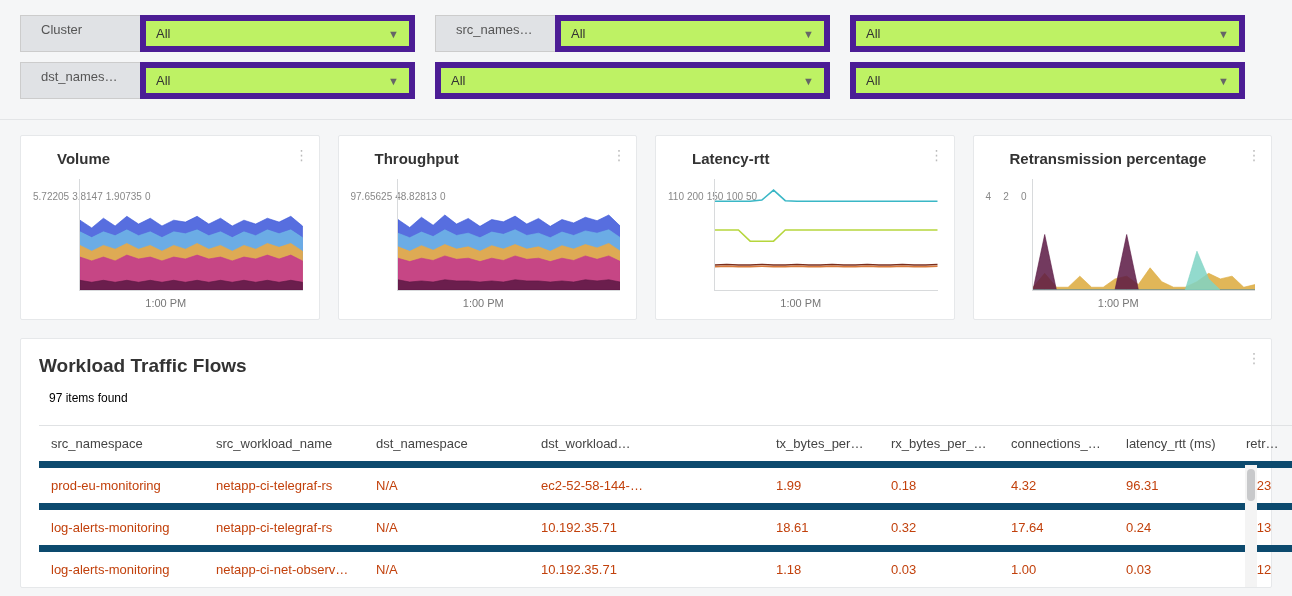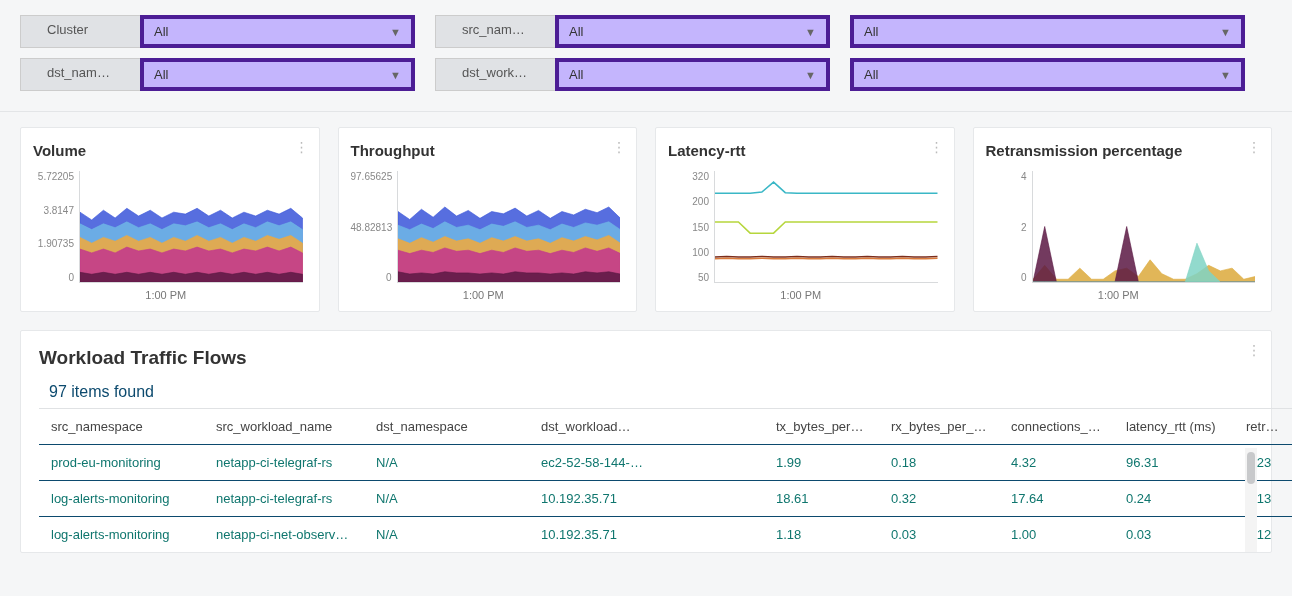--- a/index.html
+++ b/index.html
@@ -1,38 +1,38 @@
 <!DOCTYPE html>
 <html><head>
 <meta charset="utf-8">
 <style>
 * { margin:0; padding:0; box-sizing:border-box; font-family:"Segoe UI",Arial,sans-serif; }
 body { background:#f5f6f7; width:1292px; height:596px; overflow:hidden; padding:15px 20px; color:#333; }
 .filters { display:flex; flex-wrap:wrap; gap:10px 20px; margin-bottom:20px; }
 .filter { display:flex; width:395px; }
-.filter-label { background:#e0e2e5; color:#555; font-size:13px; padding:6px 26px; border:1px solid #ccc; border-right:none; width:120px; overflow:hidden; text-overflow:ellipsis; white-space:nowrap; }
-.filter-select { flex:1; display:flex; align-items:center; justify-content:space-between; background:#c4b5fd; border:4px solid #4c1d95; padding:5px 10px; font-size:13px; cursor:pointer; }
+.filter-label { background:#e0e2e5; color:#555; font-size:13px; padding:6px 20px; border:1px solid #ccc; border-right:none; width:120px; overflow:hidden; text-overflow:ellipsis; white-space:nowrap; }
+.filter-select { flex:1; display:flex; align-items:center; justify-content:space-between; background:#bef264; border:6px solid #4c1d95; padding:5px 10px; font-size:13px; cursor:pointer; }
 .filter-select .caret { font-size:11px; color:#666; }
 hr.divider { border:none; border-top:1px solid #e3e5e7; margin:0 -20px 15px; }
 .cards { display:flex; gap:18px; margin-bottom:18px; }
 .card { background:#fff; border:1px solid #e6e8ea; border-radius:2px; padding:14px 12px 10px; flex:1; position:relative; }
-.card-title { font-size:15px; font-weight:600; color:#333; margin-bottom:12px; }
+.card-title { font-size:15px; font-weight:600; color:#333; margin-bottom:12px;margin-left:24px; }
 .card-menu { position:absolute; top:12px; right:10px; color:#bbb; font-size:14px; cursor:pointer; line-height:1; }
 .chart-wrap { position:relative; height:130px; font-size:10px; color:#888; }
-.y-labels { position:absolute; left:0; top:0; bottom:18px; width:44px; display:flex; flex-direction:column; justify-content:space-between; text-align:right; }
+.y-labels { position:absolute; left:0; top:12px; bottom:18px; width:44px; display:flex; flex-direction:row; justify-content:space-between; text-align:center; }
 .y-labels span { padding-right:3px; }
 .plot { position:absolute; left:46px; right:4px; top:0; bottom:18px; border-left:1px solid #d8dadc; border-bottom:1px solid #d8dadc; overflow:hidden; }
 .x-label { position:absolute; left:0; right:8px; bottom:0; text-align:center; font-size:11px; color:#777; }
 svg { width:100%; height:100%; display:block; }
 .table-card { background:#fff; border:1px solid #e6e8ea; border-radius:2px; padding:16px 18px 0; position:relative; }
 .table-title { font-size:19px; font-weight:600; margin-bottom:14px; }
-.items-found { font-size:16px; color:#0c4a6e; margin-bottom:7px; padding-left:10px;}
+.items-found { font-size:12px; color:#000000; margin-bottom:20px; padding-left:10px;}
 .tbl { width:100%; border-collapse:collapse; font-size:13px; table-layout:fixed; }
 .tbl th { text-align:left; font-weight:400; color:#444; padding:10px 12px; border-top:1px solid #e0e2e4; white-space:nowrap; overflow:hidden; text-overflow:ellipsis;}
-.tbl td { padding:10px 12px; color:#0f766e; border-top:1px solid #0c4a6e; white-space:nowrap; overflow:hidden; text-overflow:ellipsis;}
+.tbl td { padding:10px 12px; color:#c2410c; border-top:7px solid #0c4a6e; white-space:nowrap; overflow:hidden; text-overflow:ellipsis;}
 .tbl-wrap { position:relative; }
 .tbl-scroll { position:absolute; right:-4px; top:40px; bottom:0; width:12px; background:#f4f4f4; }
 .tbl-thumb { position:absolute; top:4px; left:2px; width:8px; height:32px; background:#c8c9cb; border-radius:4px; }
 .spacer-col { border-top:1px solid #e0e2e4 !important; }
 </style>
 </head>
 <body>
 
 <div class="filters" id="filters">
     <div class="filter">
@@ -56,21 +56,20 @@
       </div>
     </div>
     <div class="filter">
       <div class="filter-label">dst_namespace</div>
       <div class="filter-select">
         <span>All</span>
         <span class="caret">▼</span>
       </div>
     </div>
     <div class="filter">
-      <div class="filter-label">dst_workload_…</div>
       <div class="filter-select">
         <span>All</span>
         <span class="caret">▼</span>
       </div>
     </div>
     <div class="filter">
       <div class="filter-select">
         <span>All</span>
         <span class="caret">▼</span>
       </div>
@@ -120,21 +119,21 @@
           </svg>
         </div>
         <div class="x-label">1:00 PM</div>
       </div>
     </div>
     <div class="card">
       <div class="card-menu">⋮</div>
       <div class="card-title">Latency-rtt</div>
       <div class="chart-wrap">
         <div class="y-labels">
-          <span>320</span>
+          <span>110</span>
           <span>200</span>
           <span>150</span>
           <span>100</span>
           <span>50</span>
         </div>
         <div class="plot">
           <svg viewBox="0 0 100 100" preserveAspectRatio="none">
             <path d="M0.00,20.00 L5.26,20.00 L10.53,20.00 L15.79,20.00 L21.05,19.00 L26.32,10.00 L31.58,19.50 L36.84,20.00 L42.11,20.00 L47.37,20.00 L52.63,20.00 L57.89,20.00 L63.16,20.00 L68.42,20.00 L73.68,20.00 L78.95,20.00 L84.21,20.00 L89.47,20.00 L94.74,20.00 L100.00,20.00" fill="none" stroke="#3ab7c6" stroke-width="1.5" vector-effect="non-scaling-stroke"></path>
             <path d="M0.00,46.00 L5.26,46.00 L10.53,46.00 L15.79,56.00 L21.05,56.00 L26.32,56.00 L31.58,46.00 L36.84,46.00 L42.11,46.00 L47.37,46.00 L52.63,46.00 L57.89,46.00 L63.16,46.00 L68.42,46.00 L73.68,46.00 L78.95,46.00 L84.21,46.00 L89.47,46.00 L94.74,46.00 L100.00,46.00" fill="none" stroke="#b6d63c" stroke-width="1.5" vector-effect="non-scaling-stroke"></path>
             <path d="M0.00,77.50 L5.26,77.00 L10.53,77.50 L15.79,77.50 L21.05,77.00 L26.32,77.50 L31.58,77.50 L36.84,77.00 L42.11,77.50 L47.37,77.50 L52.63,77.00 L57.89,77.50 L63.16,77.50 L68.42,77.00 L73.68,77.50 L78.95,77.50 L84.21,77.00 L89.47,77.50 L94.74,77.50 L100.00,77.00" fill="none" stroke="#7b2d1c" stroke-width="1.5" vector-effect="non-scaling-stroke"></path>

